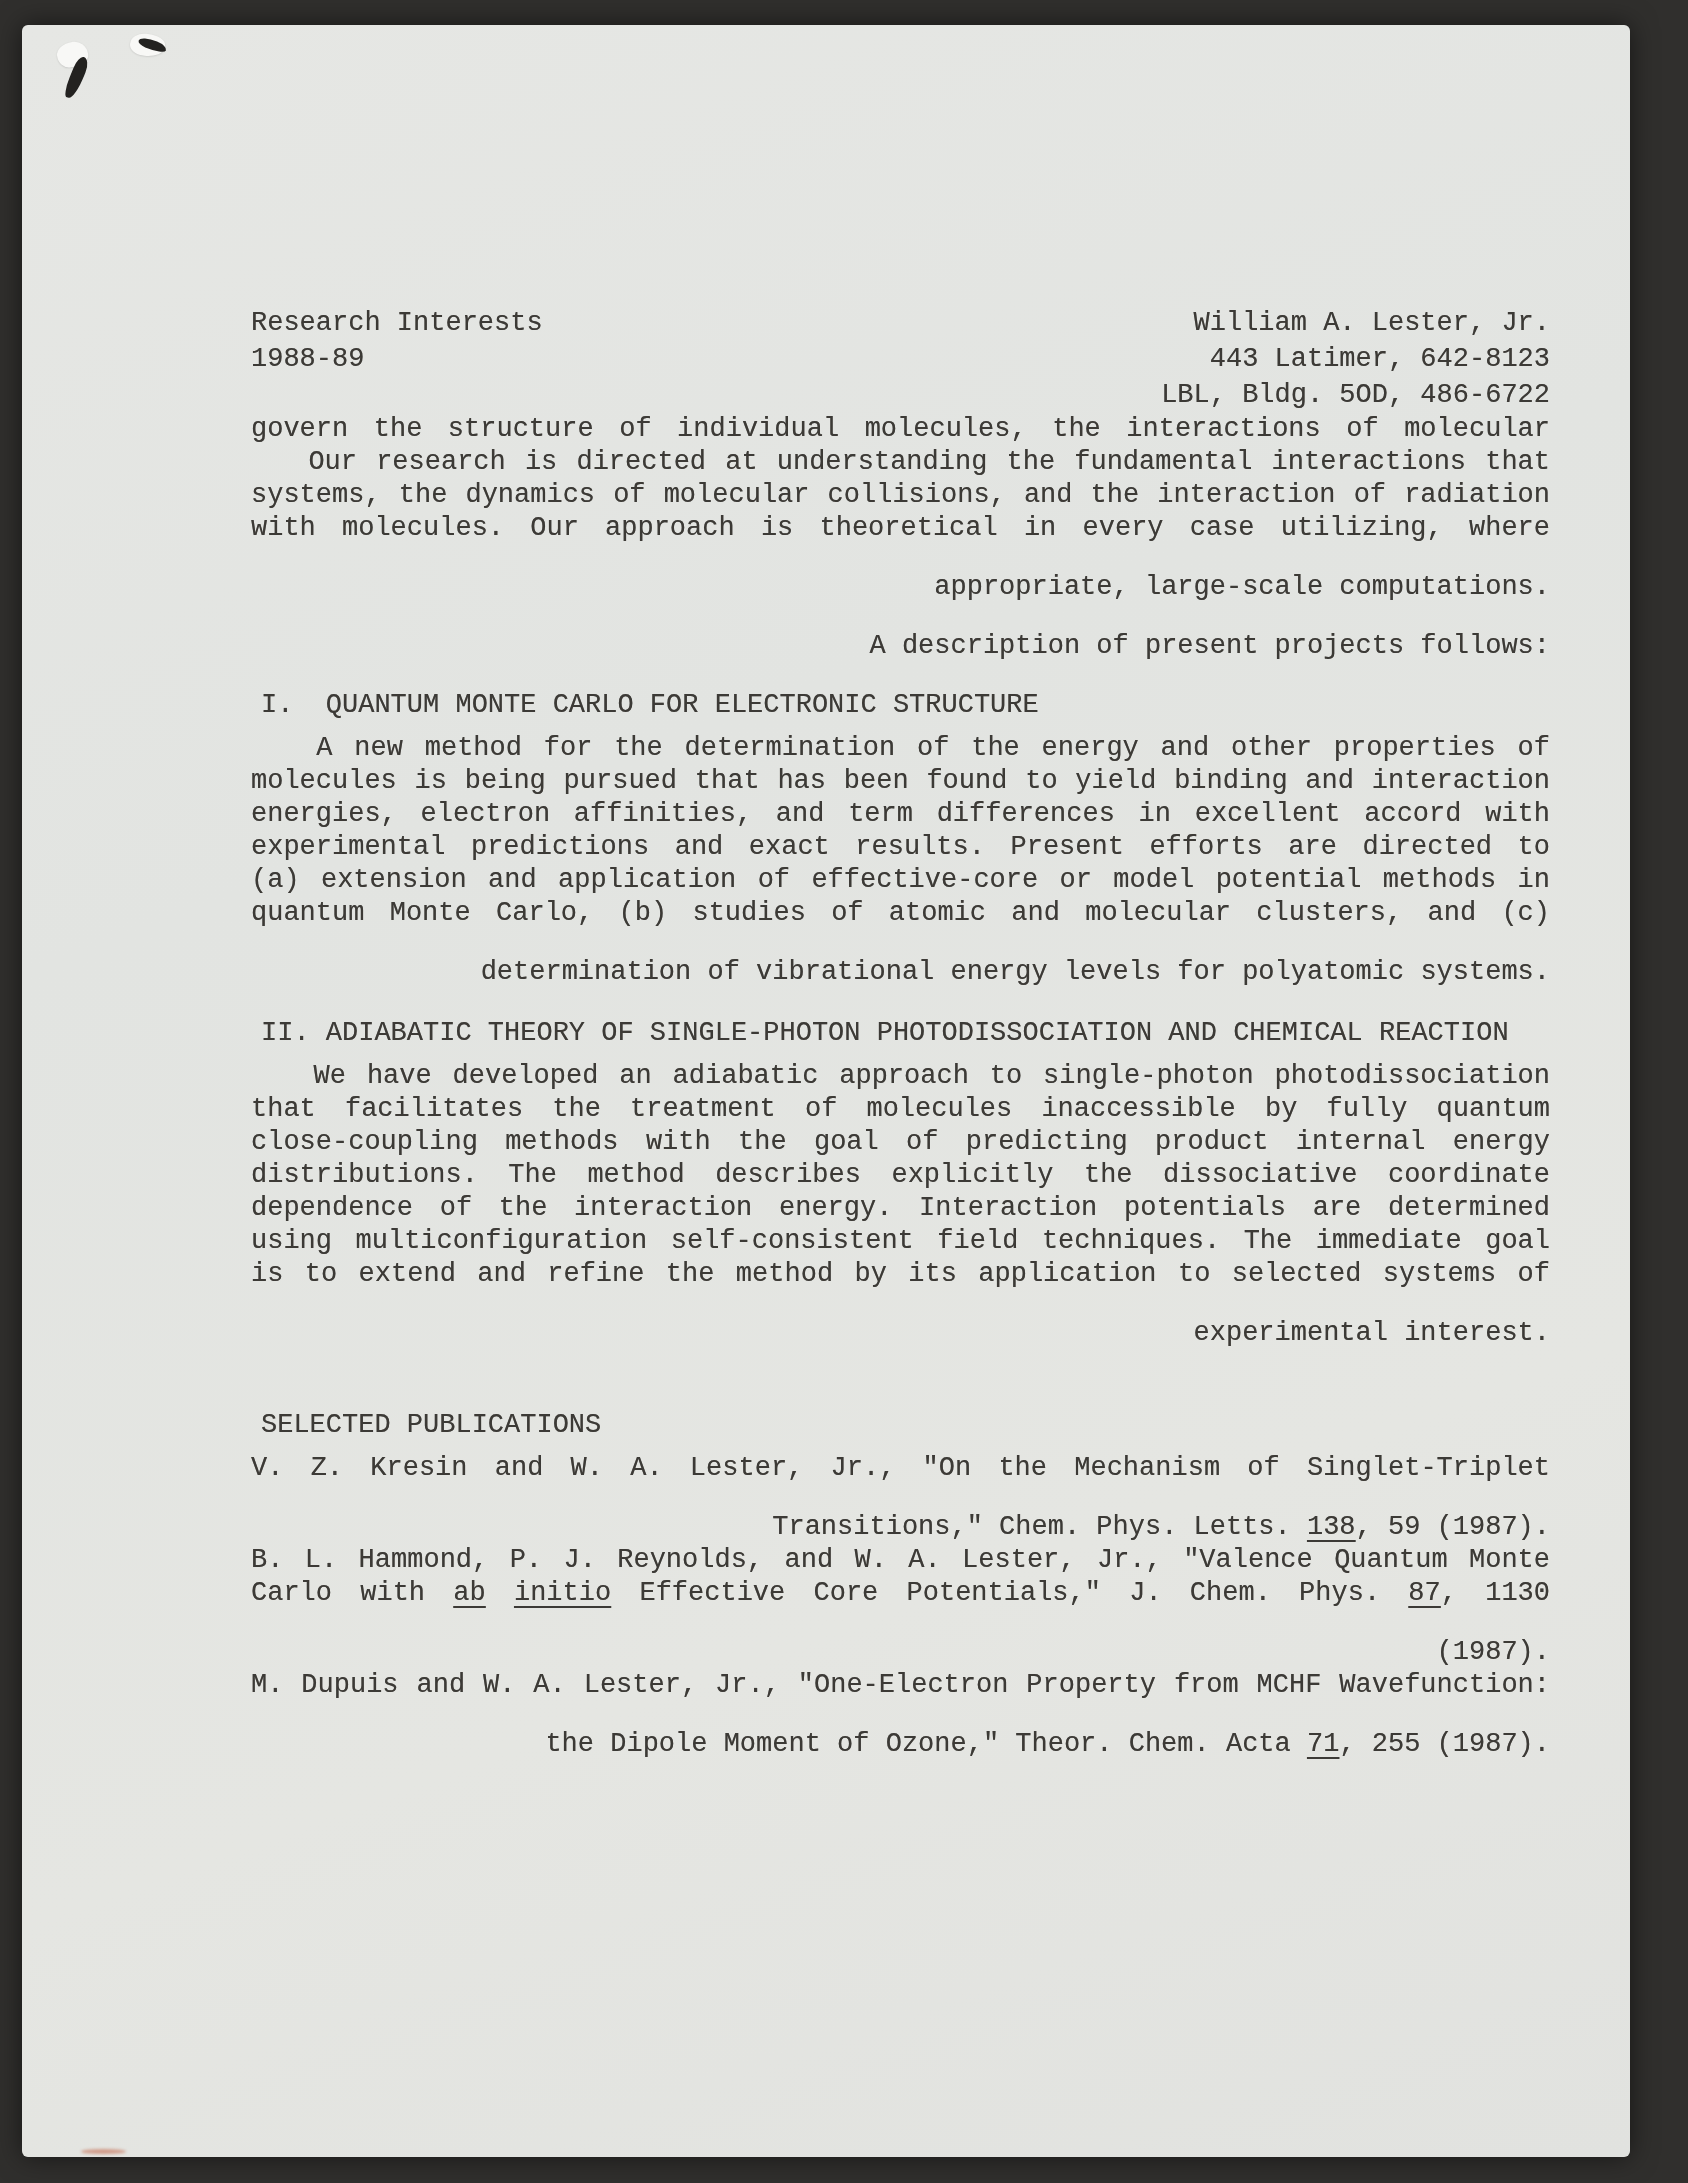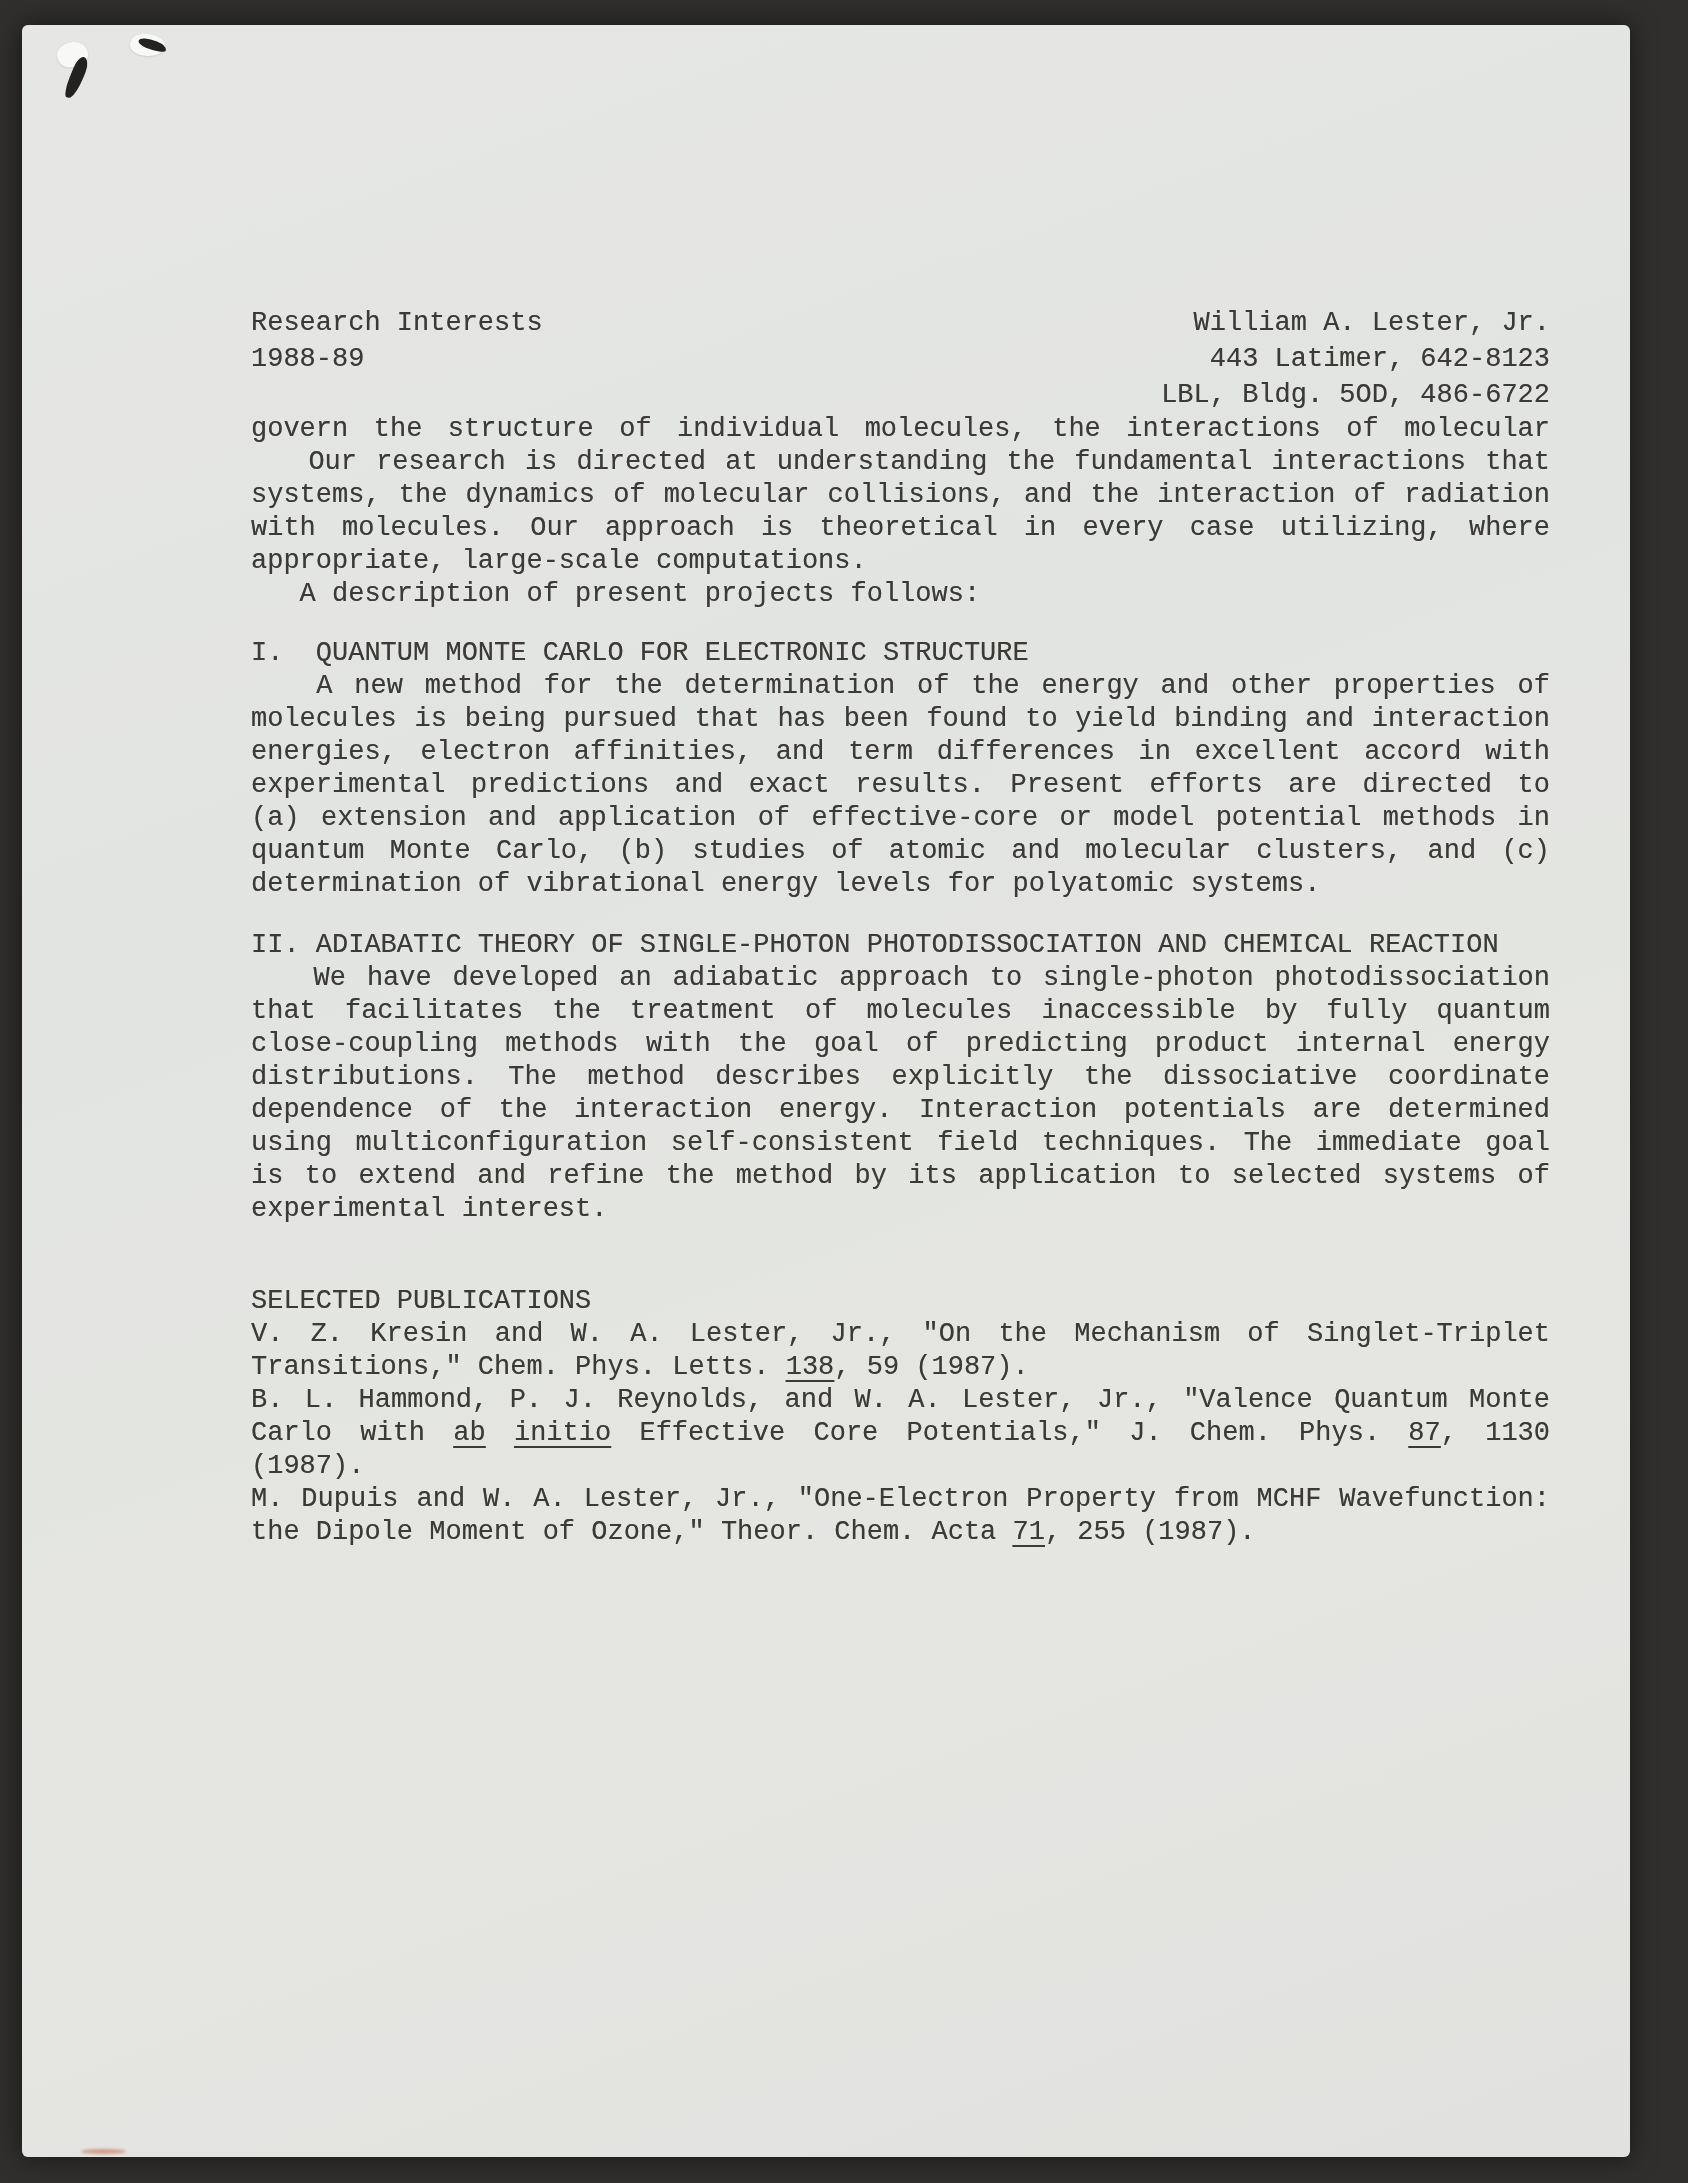--- a/index.html
+++ b/index.html
@@ -33,35 +33,36 @@
   .doc-header {
     display: flex;
     justify-content: space-between;
     align-items: flex-start;
     margin-top: 280px;
     line-height: 36px;
   }
   .header-right { text-align: right; }
   .line { white-space: pre; }
   h2 {
-    margin: 0;
+    margin: 10px;
     font-size: 27px;
     font-weight: 400;
     line-height: 33px;
     white-space: pre;
   }
   section.para { margin: 0; }
   .tline {
     text-align: justify;
     text-align-last: justify;
   }
   .tline.last {
-    text-align: left;
+    text-align: right;
     text-align-last: auto;
     white-space: pre;
+    margin-top: 26px;
   }
   u {
     text-decoration-thickness: 2.3px;
     text-underline-offset: 5.9px;
   }
   .mt-intro  { margin-top: 93px; }
   .mt-desc   { margin-top: 37px;  }
   .mt-h1     { margin-top: 26px;  }
   .mt-para1  { margin-top: 28px;  }
   .mt-h2     { margin-top: 28px;  }

